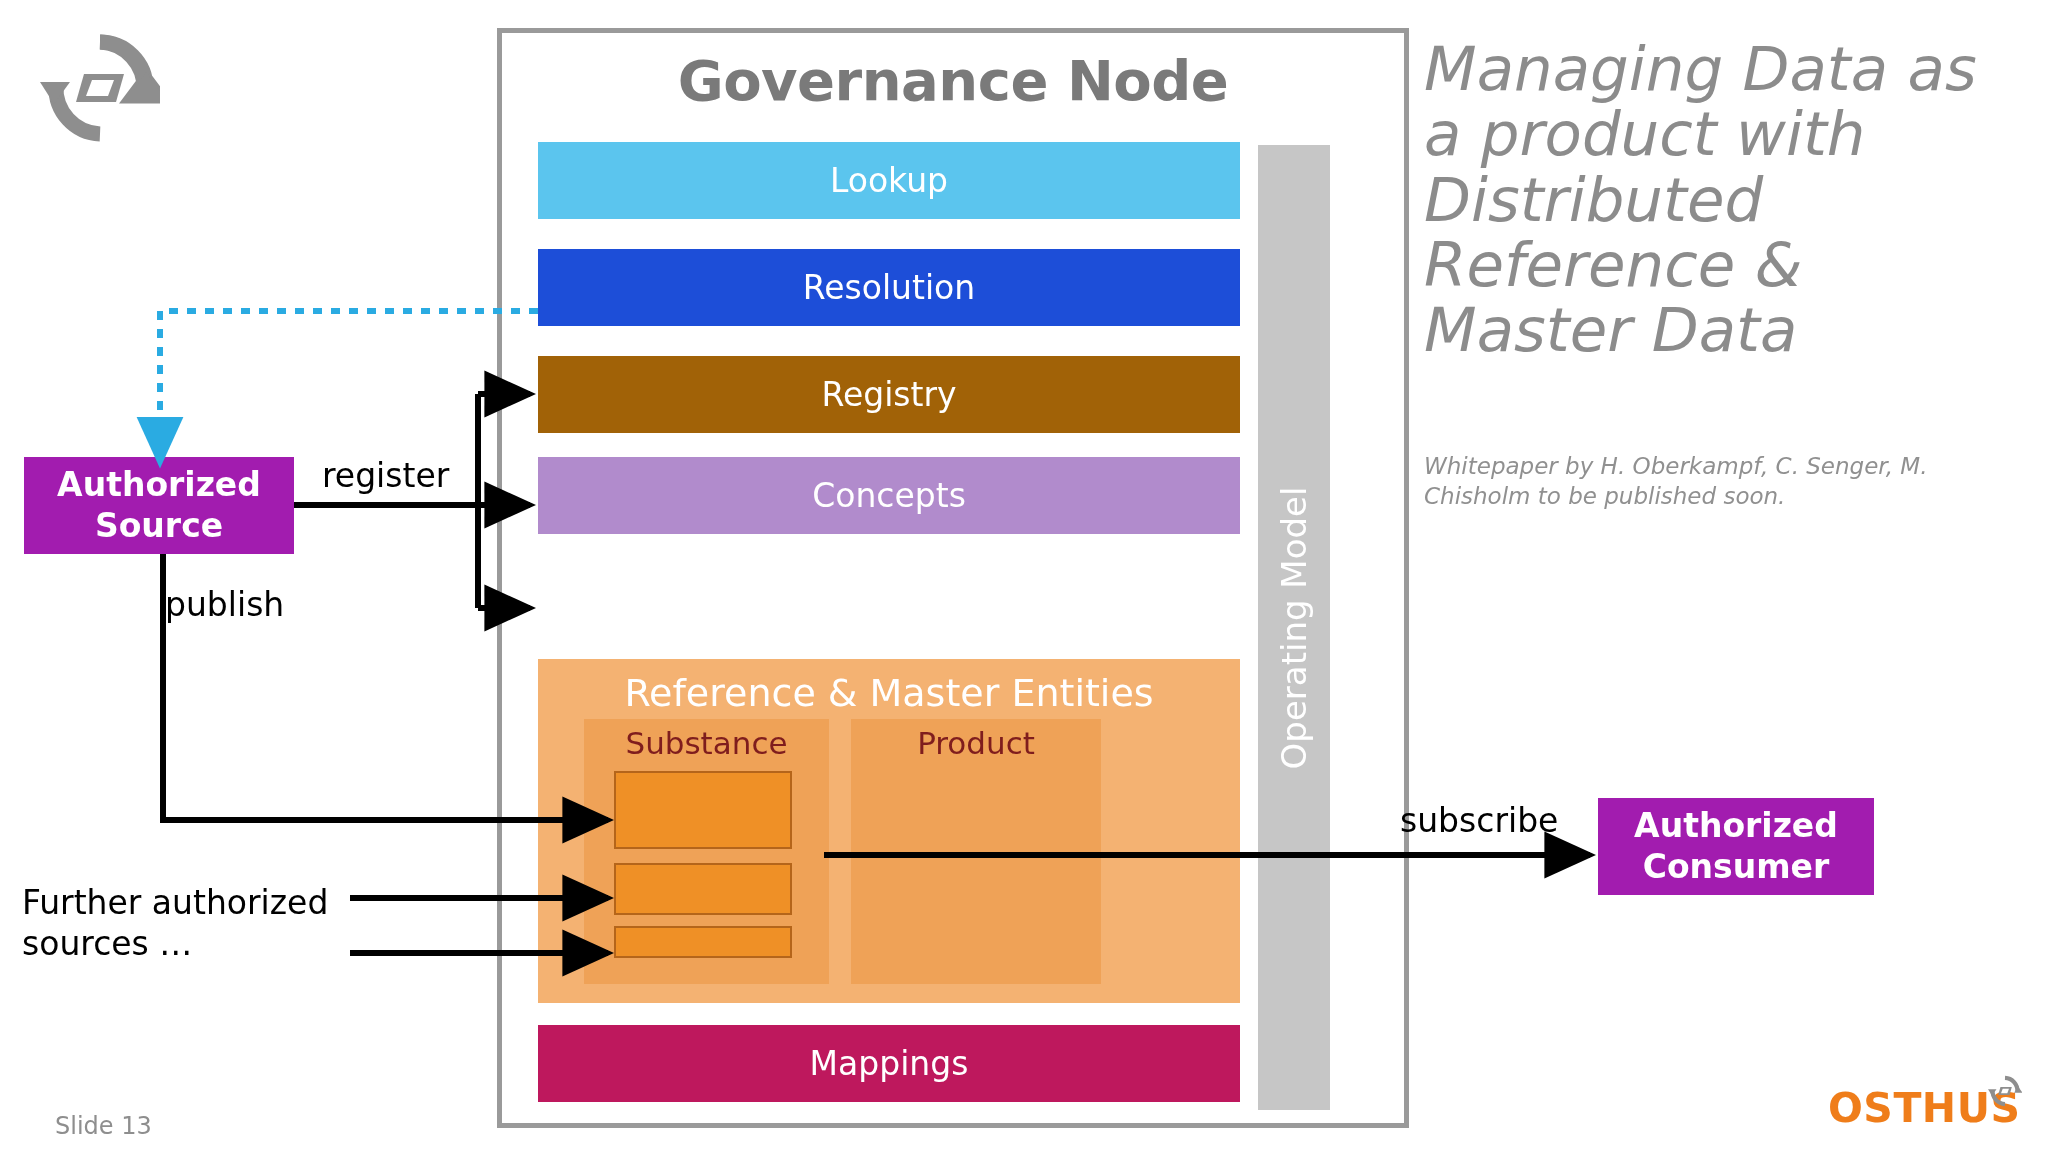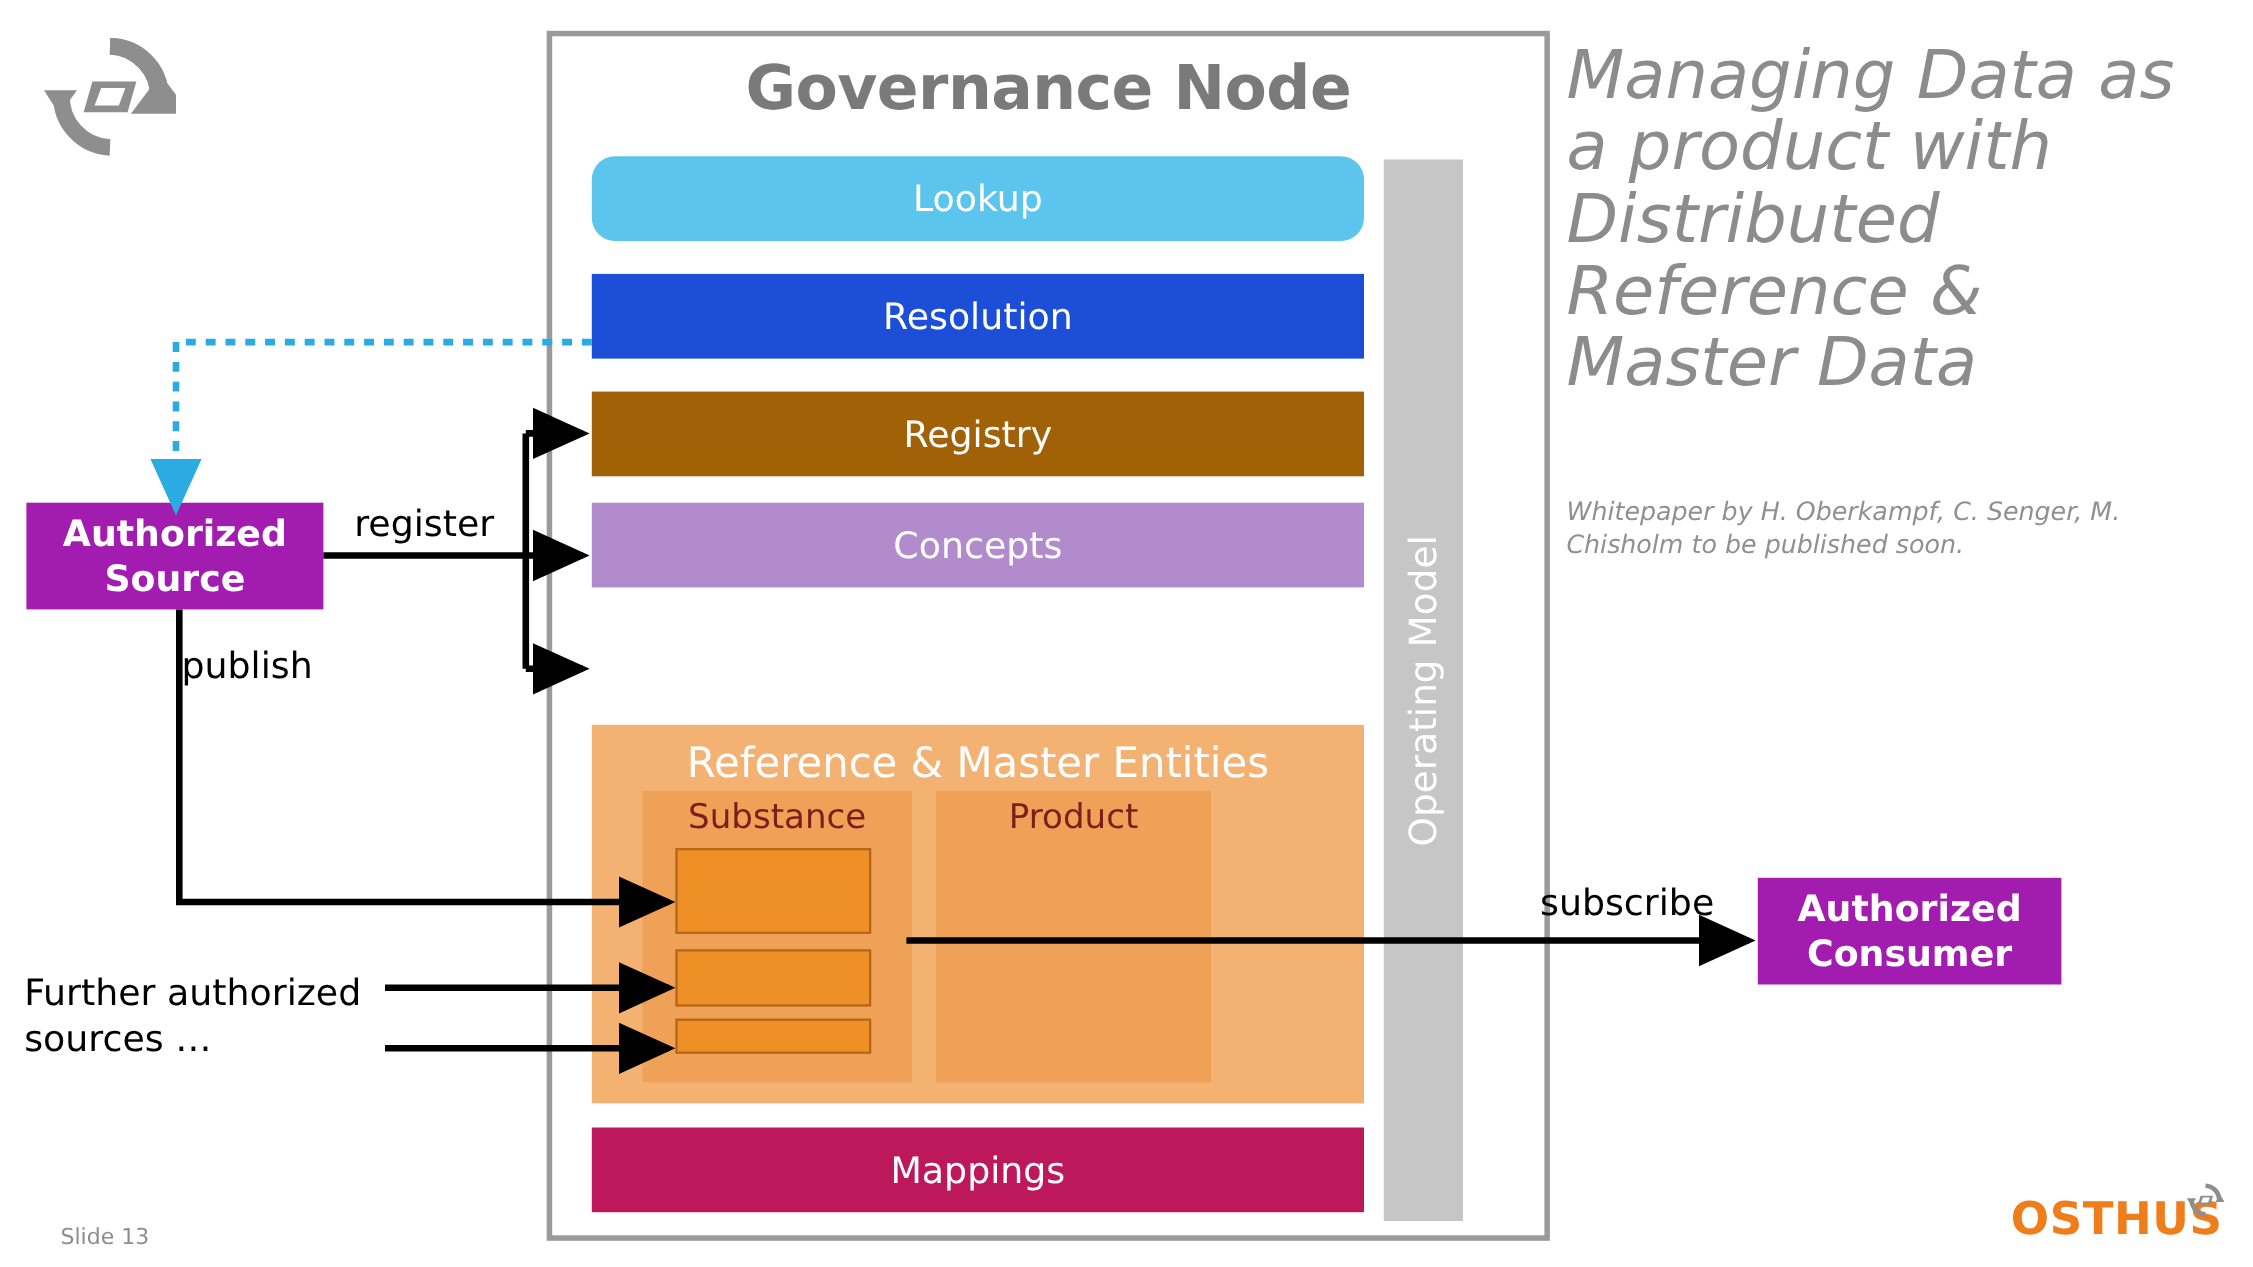--- a/index.html
+++ b/index.html
@@ -163,21 +163,21 @@
     font-size: 23px;
     font-style: italic;
     color: #909090;
     line-height: 1.3;
   }
 
   
   #slide-number {
     position: absolute;
     left: 55px; top: 1112px;
-    font-size: 20px;
+    font-size: 24px;
     color: #8e8e8e;
   }
   #osthus-logo {
     position: absolute;
     left: 1828px; top: 1082px;
     width: 200px; height: 52px;
   }
   #osthus-wordmark {
     position: absolute;
     left: 0; top: 2px;
@@ -208,21 +208,21 @@
       <polygon points="106,44 122,66 92,66" fill="#8e8e8e"></polygon>
       <polygon points="14,76 30,54 0,54" fill="#8e8e8e" transform="translate(0,0)"></polygon>
       <polygon points="44,46 84,46 76,74 36,74" fill="#8e8e8e"></polygon>
       <polygon points="52,52 74,52 68,68 46,68" fill="#ffffff"></polygon>
     </svg>
   </div>
 
   <div id="governance-frame"></div>
   <div id="governance-title">Governance Node</div>
 
-  <div class="layer-bar" id="layer-lookup" style="top:142px;height:77px;background:#5bc5ee;border-radius:21px;">
+  <div class="layer-bar" id="layer-lookup" style="top:142px;height:77px;background:#5bc5ee;">
     <span>Lookup</span>
   </div>
   <div class="layer-bar" id="layer-resolution" style="top:249px;height:77px;background:#1d4ed8;">
     <span>Resolution</span>
   </div>
   <div class="layer-bar" id="layer-registry" style="top:356px;height:77px;background:#a16207;">
     <span>Registry</span>
   </div>
   <div class="layer-bar" id="layer-concepts" style="top:457px;height:77px;background:#b18bcc;">
     <span>Concepts</span>

